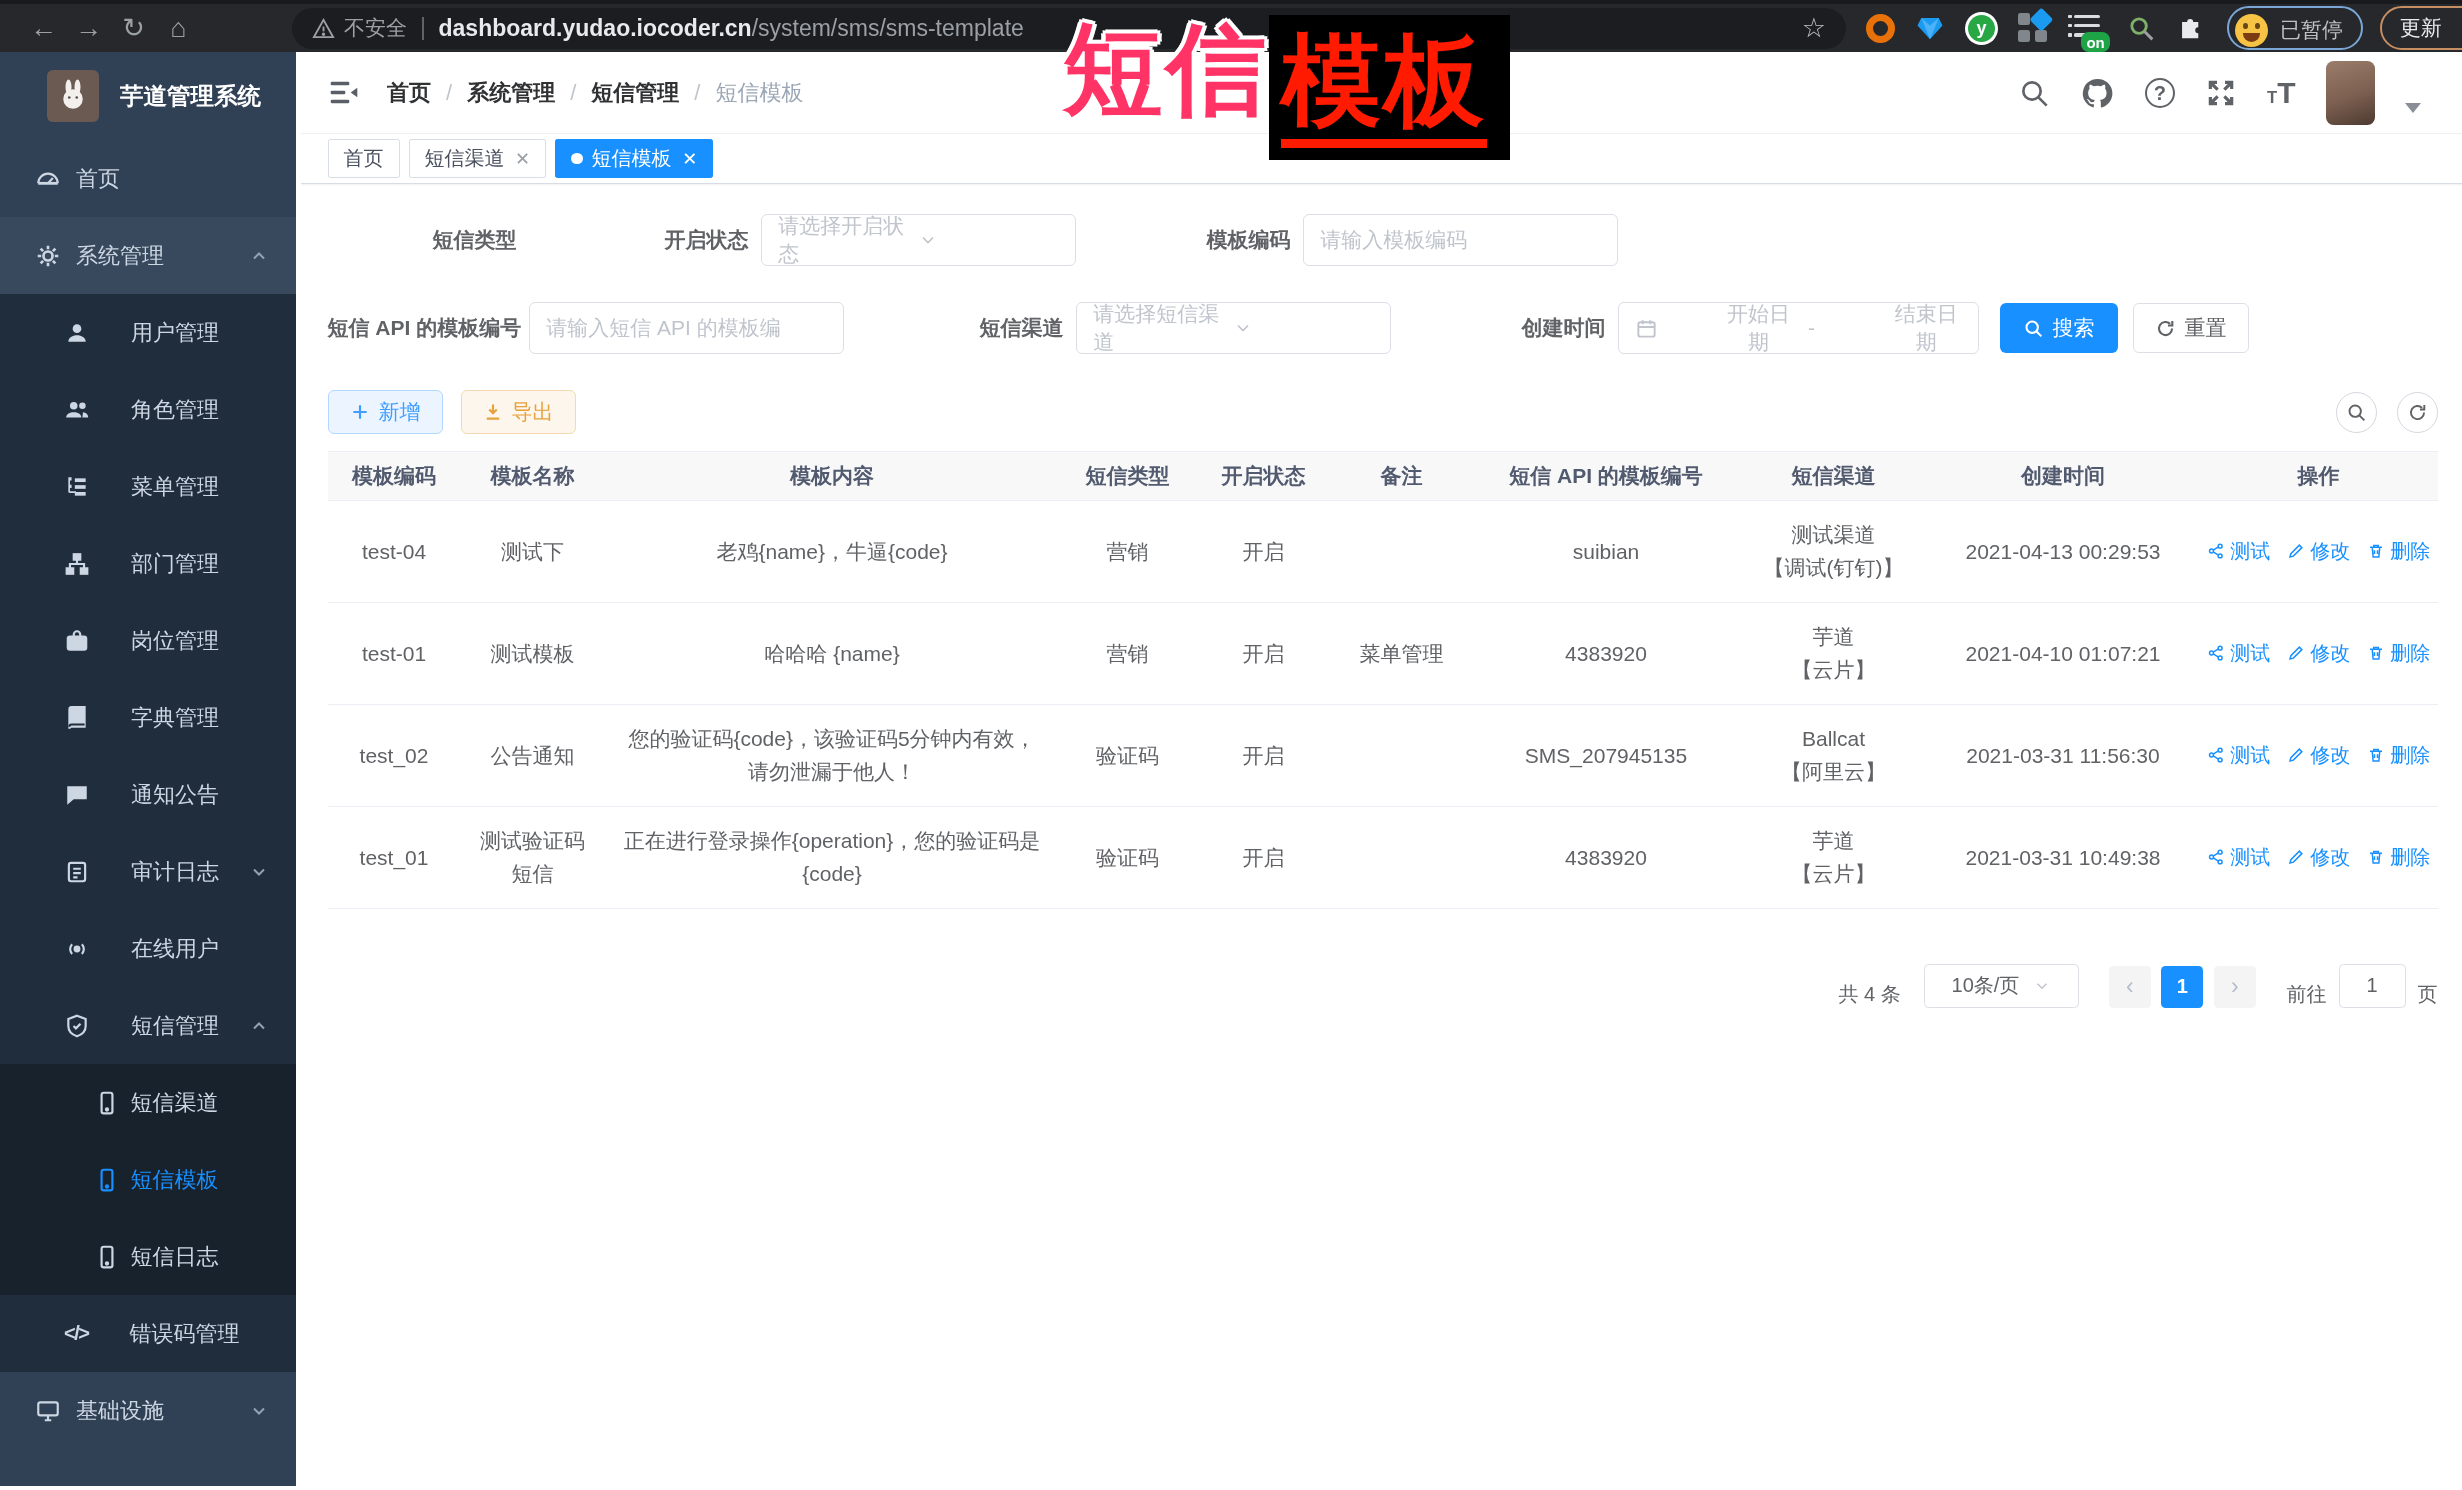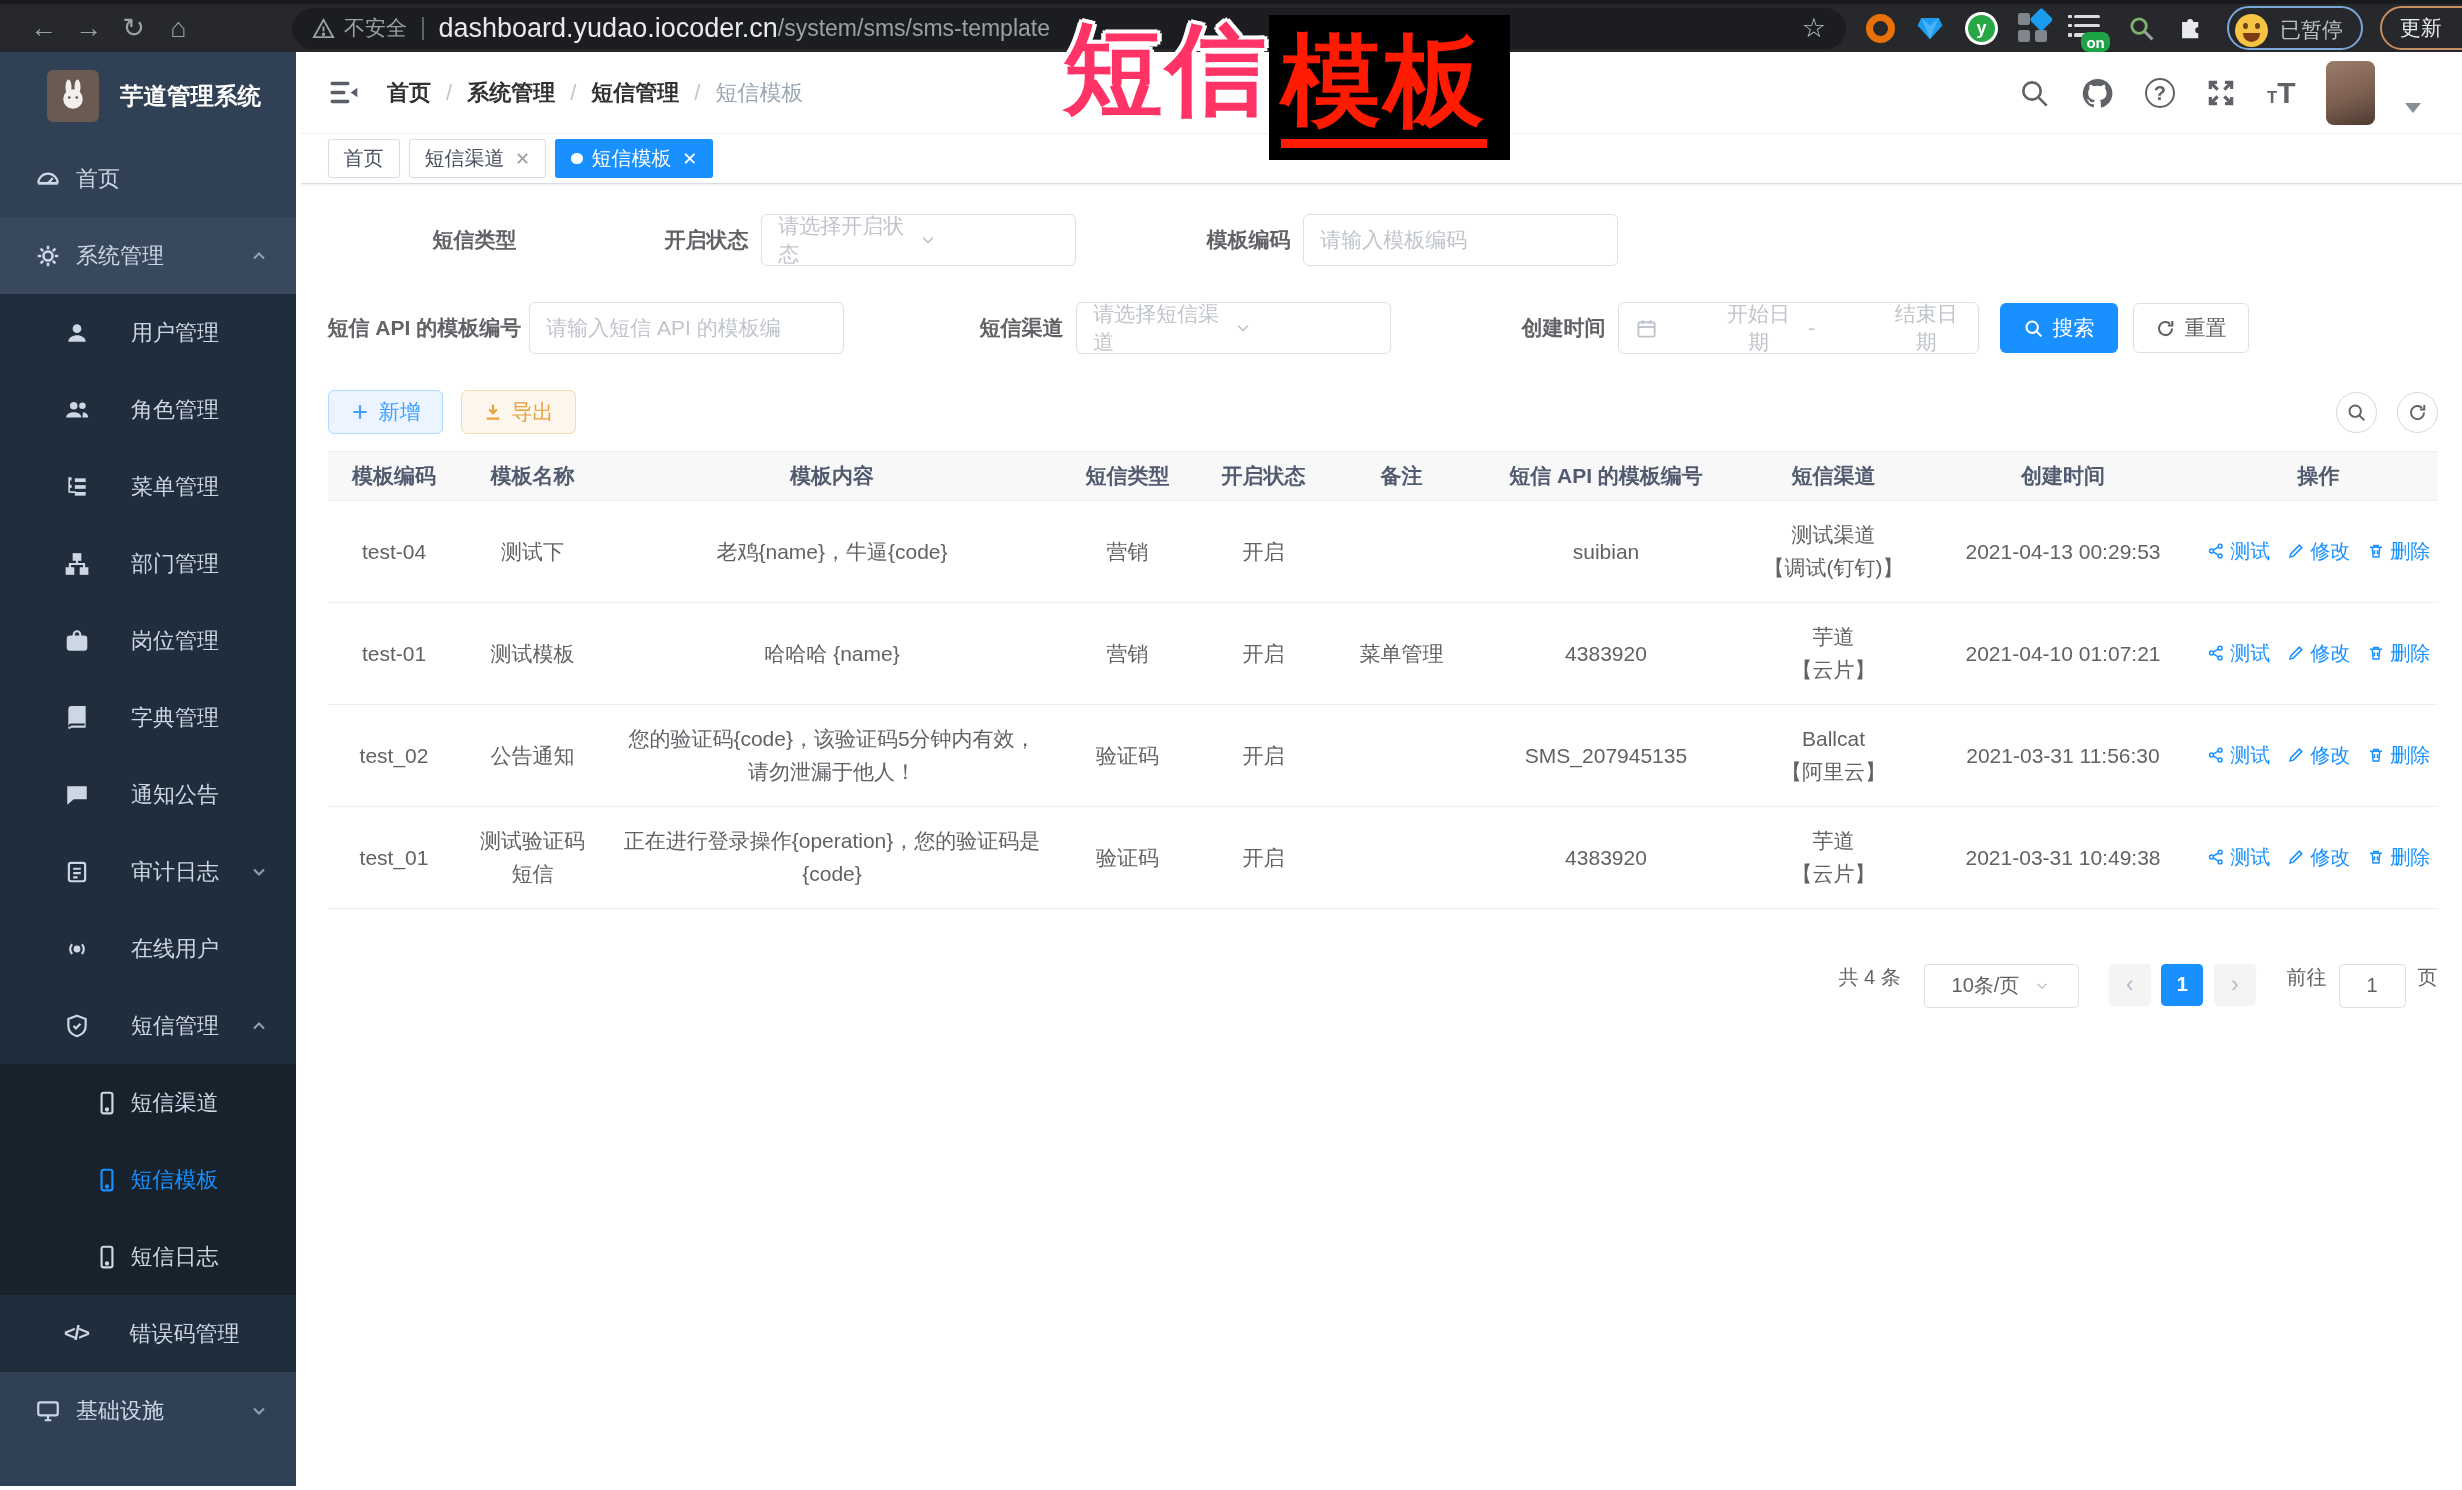--- a/index.html
+++ b/index.html
@@ -6,21 +6,21 @@
   html,body{width:2462px;height:1490px;overflow:hidden;font-family:"Liberation Sans","DejaVu Sans",sans-serif;background:#fff}
   svg{display:block}
 
   
   .browser-bar{height:52px;background:#26282b;border-top:4.5px solid #191a1d;display:flex;align-items:center;position:relative;z-index:5;padding-left:21px}
   .bnav{width:45px;text-align:center;color:#9aa0a6;font-size:27px;line-height:45px;flex:0 0 auto}
   .url-pill{height:41px;width:1554px;margin-left:91px;background:#1c1d20;border-radius:20.5px;display:flex;align-items:center;padding:0 20px;flex:0 0 auto}
   .warn-ico{color:#9aa0a6;margin-right:9px}
   .warn-txt{color:#9aa0a6;font-size:21px}
   .url-div{width:1.5px;height:23px;background:#5f6368;margin:0 15px}
-  .url-host{color:#e8eaed;font-size:27px;font-weight:400}
+  .url-host{color:#e8eaed;font-size:23px;font-weight:700}
   .url-path{color:#9aa0a6;font-size:23px}
   .url-spacer{flex:1}
   .star{color:#bdc1c6;font-size:27px}
   .ext{margin-left:20px;flex:0 0 auto;display:flex;align-items:center;justify-content:center}
   .donut{width:29px;height:29px;border:7.6px solid #e8710a;border-radius:50%}
   .ycircle{width:33px;height:33px;border-radius:50%;background:#fff;display:flex;align-items:center;justify-content:center}
   .ycircle i{width:27px;height:27px;border-radius:50%;background:#28a745;color:#fff;font-style:normal;font-weight:700;font-size:18px;display:flex;align-items:center;justify-content:center}
   .grid4{position:relative;width:30px;height:30px}
   .grid4 b{position:absolute;width:12px;height:12px;background:#80868b;border-radius:2.3px}
   .grid4 b:nth-child(1){left:0;top:0}.grid4 b:nth-child(2){left:0;top:16.7px}.grid4 b:nth-child(3){left:16.7px;top:16.7px}
@@ -111,21 +111,21 @@
   .circle-btn{width:41px;height:41px;border:1.5px solid #d4d7de;border-radius:50%;display:flex;align-items:center;justify-content:center;color:#606266;background:#fff}
 
   
   table{border-collapse:collapse;table-layout:fixed;width:2110px;margin-top:16.7px}
   th{height:49px;background:#f8f8f9;color:#515a6e;font-size:21px;font-weight:600;border-top:0.8px solid #ebeef5;border-bottom:0.8px solid #ebeef5;text-align:center;padding:0 7.6px}
   td{height:102px;font-size:21px;color:#606266;text-align:center;border-bottom:0.8px solid #ebeef5;padding:6px 15px;line-height:33px;word-break:break-word}
   .ops{display:flex;justify-content:center;gap:16.7px}
   .op-link{display:inline-flex;align-items:center;gap:5.3px;color:#1890ff;font-size:20px;white-space:nowrap}
 
   
-  .pagination{margin-top:55px;display:flex;justify-content:flex-end;align-items:flex-start;font-size:20px;color:#606266}
+  .pagination{margin-top:55px;display:flex;justify-content:flex-end;align-items:flex-end;font-size:20px;color:#606266}
   .pg-total{margin-right:23px;font-weight:400}
   .pg-size{width:155px;height:44px;border:1.5px solid #dcdfe6;border-radius:4.5px;display:flex;align-items:center;justify-content:center;gap:13.6px;color:#606266;margin-right:30px}
   .pg-size .caret{color:#c0c4cc}
   .pg-btn{width:42px;height:42px;border-radius:4.5px;background:#f4f4f5;color:#b4bccc;display:flex;align-items:center;justify-content:center;font-size:23px;margin-right:10.6px}
   .pg-cur{width:42px;height:42px;border-radius:4.5px;background:#1890ff;color:#fff;display:flex;align-items:center;justify-content:center;font-weight:600;margin-right:10.6px}
   .pg-goto{margin-left:20px;margin-right:12px}
   .pg-input{width:67px;height:44px;border:1.5px solid #dcdfe6;border-radius:4.5px;display:flex;align-items:center;justify-content:center;color:#606266;margin-right:12px}
 
   
   .annotation{position:absolute;left:1063px;top:15px;z-index:99;display:flex;align-items:flex-start;font-weight:900;line-height:1.08;pointer-events:none}

